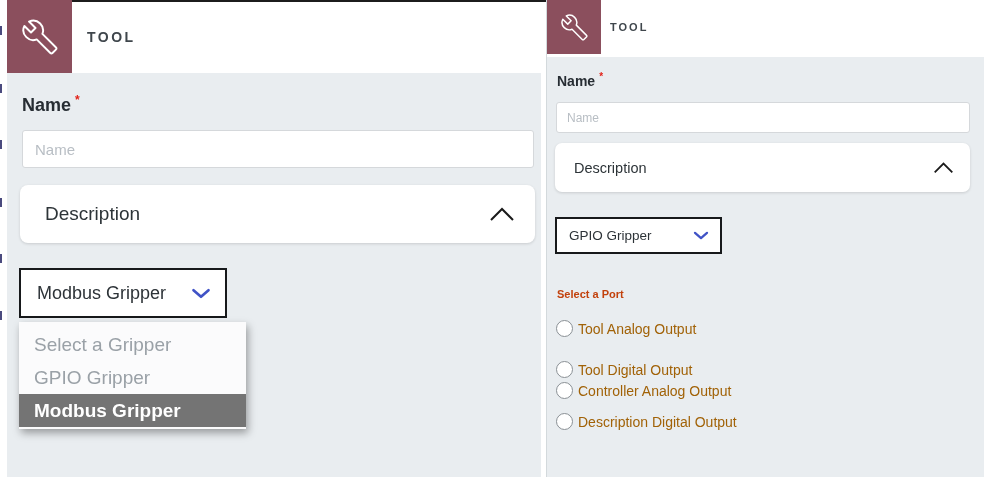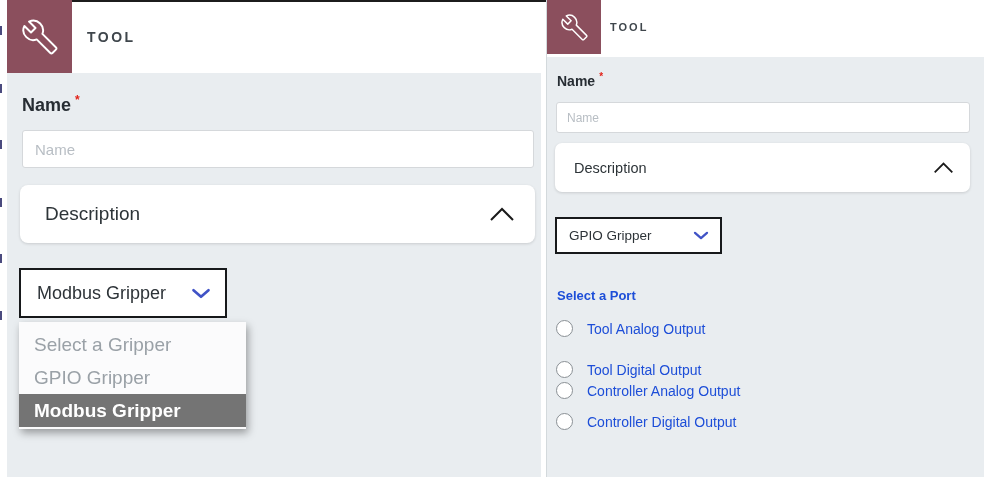--- a/index.html
+++ b/index.html
@@ -69,24 +69,24 @@
   ul.dropdown{
     position:absolute;left:12px;top:249px;width:227px;margin:0;list-style:none;
     background:#fbfbfc;padding:6px 0 0 0;box-shadow:2px 4px 8px rgba(0,0,0,.35);
   }
   ul.dropdown li{
     height:33px;line-height:33px;padding-left:15px;font-size:19px;color:#9aa1a7;cursor:pointer;
     white-space:nowrap;
   }
   ul.dropdown li.selected{background:#747474;color:#ffffff;font-weight:600;margin-bottom:2px;}
 
-  .port-label{position:absolute;left:10px;top:231px;font-size:13px;font-weight:600;color:#1d4ed8;}
+  .port-label{position:absolute;left:10px;top:231px;font-size:11px;font-weight:600;color:#c2410c;}
   .radio-row{position:absolute;left:9px;display:flex;align-items:center;cursor:pointer;}
   .radio-circle{width:15px;height:15px;border-radius:50%;border:1.5px solid #8a9095;background:#ffffff;flex:0 0 auto;}
-  .radio-text{margin-left:14px;font-size:14px;color:#1d4ed8;}
+  .radio-text{margin-left:5px;font-size:14px;color:#a16207;}
 
   .icon{display:block;}
 </style>
 </head>
 <body>
 
 <div class="stage">
 
   <div class="edge-dash" style="top:26px"></div>
   <div class="edge-dash" style="top:84px"></div>
@@ -166,17 +166,17 @@
       <div class="radio-row" style="top:304px">
         <span class="radio-circle"></span>
         <span class="radio-text">Tool Digital Output</span>
       </div>
       <div class="radio-row" style="top:325px">
         <span class="radio-circle"></span>
         <span class="radio-text">Controller Analog Output</span>
       </div>
       <div class="radio-row" style="top:356px">
         <span class="radio-circle"></span>
-        <span class="radio-text">Controller Digital Output</span>
+        <span class="radio-text">Description Digital Output</span>
       </div>
     </div>
   </section>
 </div>
 
 </body></html>

